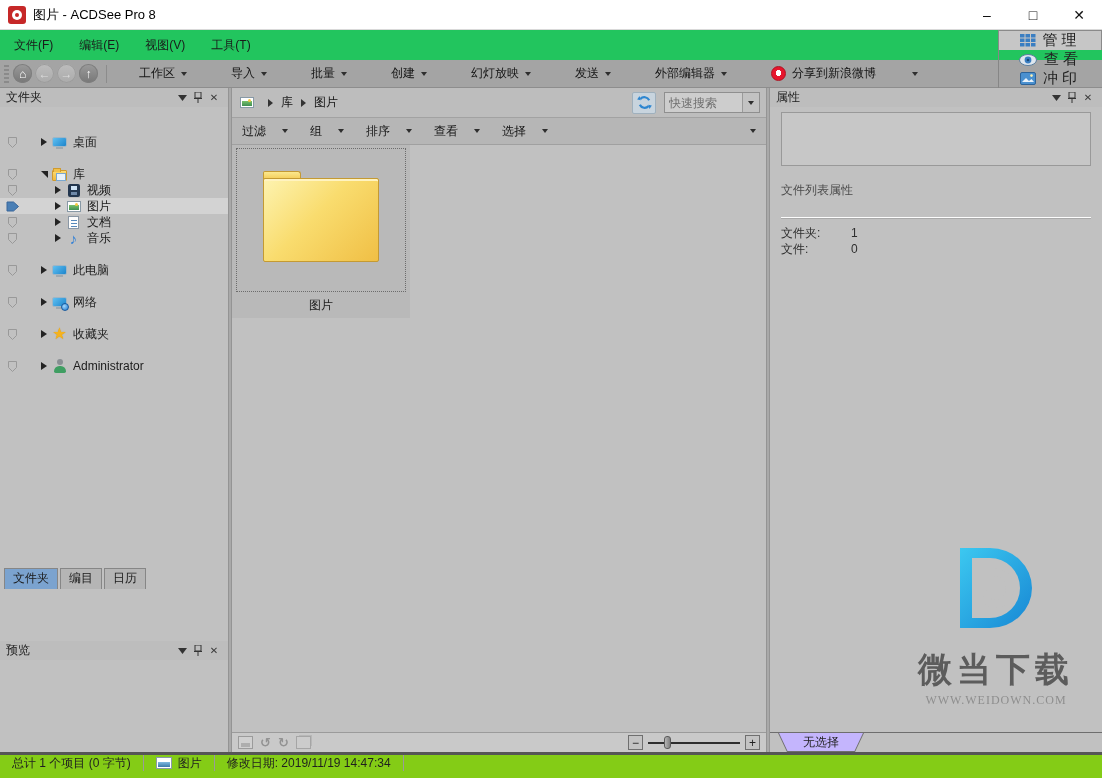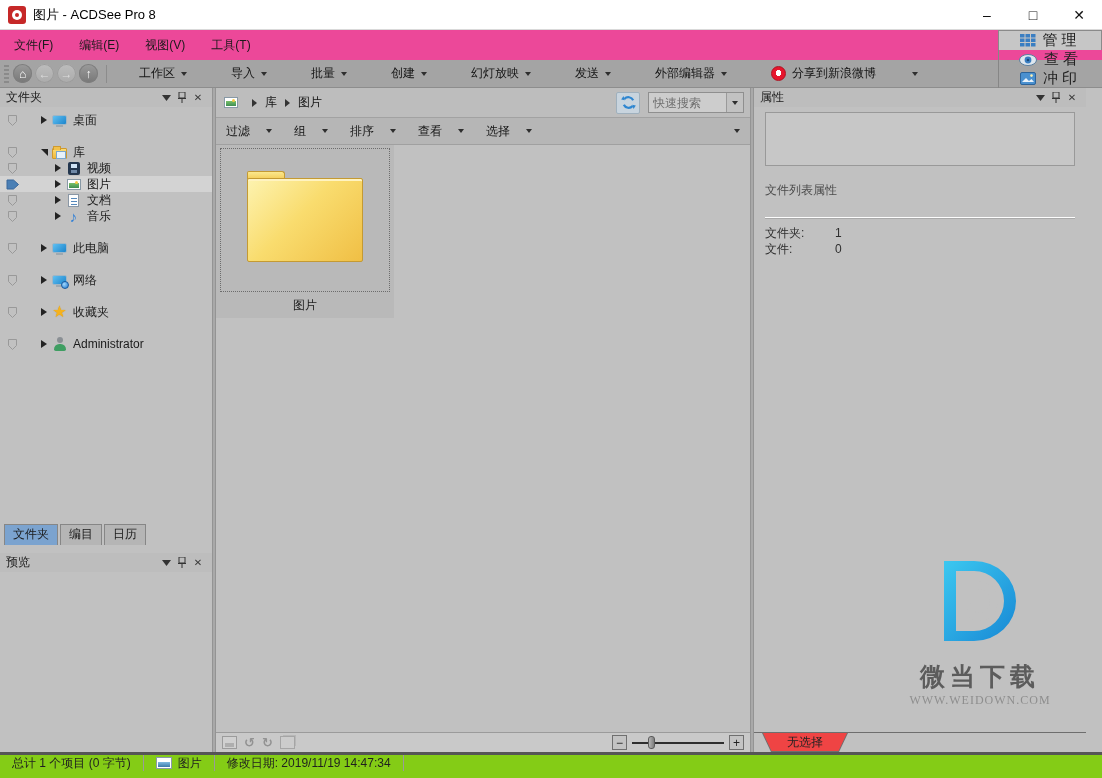--- a/index.html
+++ b/index.html
@@ -9,21 +9,21 @@
   
   .titlebar { height:30px; background:#ffffff; display:flex; align-items:center; padding:0 0 0 8px; border-bottom:1px solid #d9d9d9; }
   .appicon { width:18px; height:18px; background:#c62828; border-radius:3px; position:relative; margin-right:7px; flex:none; }
   .appicon::before { content:""; position:absolute; left:4px; top:4px; width:10px; height:10px; border-radius:50%; background:#fff; }
   .appicon::after { content:""; position:absolute; left:7px; top:7px; width:4px; height:4px; border-radius:50%; background:#c62828; }
   .title-text { font-size:13px; color:#000; }
   .win-controls { margin-left:auto; display:flex; height:100%; }
   .win-btn { width:46px; height:100%; display:flex; align-items:center; justify-content:center; font-size:14px; color:#111; cursor:default; }
 
   
-  .menubar { height:30px; background:#ec4899; display:flex; align-items:stretch; }
+  .menubar { height:30px; background:#22c55e; display:flex; align-items:stretch; }
   .menus { display:flex; align-items:center; padding-left:14px; gap:26px; }
   .menu-item { color:#1a1a1a; }
   .mode-tabs { margin-left:auto; display:flex; height:100%;flex-direction:column; }
   .mode-tab { width:104px; display:flex; align-items:center; justify-content:center; gap:7px; border-left:1px solid #868686; font-size:15px; color:#222; letter-spacing:4px;}
   .mode-tab.active { background:#c6c6c6; border:1px solid #8a8a8a; border-bottom:none; }
   .mt-ic { flex:none; letter-spacing:0; }
 
   
   .toolbar { height:28px; background:#a4a4a4; border-bottom:1px solid #8d8d8d; display:flex; align-items:center; padding-left:4px; }
   .grip { width:5px; height:18px; margin-right:4px; background:repeating-linear-gradient(#8a8a8a 0 2px, transparent 2px 4px); }
@@ -42,21 +42,21 @@
   .main { display:flex; height:664px; }
   .vsplit { width:4px; background:#a9a9a9; border-left:1px solid #949494; border-right:1px solid #949494; }
 
   
   .phead { height:19px; display:flex; align-items:center; padding:0 6px; color:#1c1c1c; background:#bdbdbd; }
   .phead .ptitle { flex:1; }
   .phead-ic { width:16px; text-align:center; color:#3a3a3a; font-size:10px; }
   .pin-svg, .x-svg, .chev-svg { display:block; margin:0 auto; }
 
   
-  .left { width:212px; background:#c1c1c1; display:flex; flex-direction:column; }
+  .left { width:228px; background:#c1c1c1; display:flex; flex-direction:column;gap:22px; }
   .tree { height:419px; padding-top:5px; position:relative; }
   .trow { height:16px; display:flex; align-items:center; margin-bottom:0; position:relative; }
   .trow.sel { background:#d3d3d3; }
   .gap { height:16px; }
   .shield { width:13px; height:13px; margin:0 6px 0 6px; flex:none; }
   .exp { width:14px; flex:none; display:flex; justify-content:center; }
   .exp .col { width:0; height:0; border-left:6px solid #232323; border-top:4px solid transparent; border-bottom:4px solid transparent; }
   .exp .open { width:0; height:0; border-top:7px solid #232323; border-left:7px solid transparent; }
   .ind0 { margin-left:12px; } .ind1 { margin-left:26px; }
   .ticon { width:17px; height:16px; flex:none; margin-right:5px; position:relative; display:flex; align-items:center; justify-content:center; }
@@ -127,26 +127,26 @@
   .zthumb { position:absolute; left:16px; top:0; width:7px; height:13px; border-radius:3px; background:linear-gradient(90deg,#b5b5b5,#7e7e7e); border:1px solid #5a5a5a; }
 
   
   .right { width:332px; background:#c1c1c1; display:flex; flex-direction:column; position:relative; }
   .propbox { margin:5px 11px 0 11px; height:54px; background:#c7c7c7; border:1px solid #999; }
   .sec-title { margin:16px 11px 0 11px; color:#4c4c4c; padding-bottom:18px; border-bottom:1px solid #fdfdfd; box-shadow:0 1px 0 #a9a9a9; }
   .prop-rows { margin:7px 11px 0 11px; }
   .prow { display:flex; height:16px; align-items:center; color:#2e2e2e; }
   .prow .pl { width:70px; }
   .watermark { position:absolute; right:26px; bottom:44px; width:160px; text-align:center; }
-  .wm-title { font-size:25px; font-weight:bold; color:#5c5c5c; letter-spacing:5px; margin-top:10px; }
+  .wm-title { font-size:34px; font-weight:bold; color:#5c5c5c; letter-spacing:5px; margin-top:10px; }
   .wm-url { font-size:12px; color:#8e8e8e; letter-spacing:1px; font-family:"Liberation Serif","DejaVu Serif",serif; }
   .nosel-row { margin-top:auto; height:20px; position:relative; border-top:1px solid #6e6e6e; }
   .nosel-tab { position:absolute; left:8px; top:0; width:86px; height:19px; }
   .nosel-tab .outer { position:absolute; inset:0; background:#6e6e6e; clip-path:polygon(0 0,100% 0,calc(100% - 9px) 100%,9px 100%); }
-  .nosel-tab .inner { position:absolute; inset:0 1px 1px 1px; background:#ef4444; clip-path:polygon(0 0,100% 0,calc(100% - 8.5px) 100%,8.5px 100%); display:flex; align-items:center; justify-content:center; color:#222; }
+  .nosel-tab .inner { position:absolute; inset:0 1px 1px 1px; background:#c4b5fd; clip-path:polygon(0 0,100% 0,calc(100% - 8.5px) 100%,8.5px 100%); display:flex; align-items:center; justify-content:center; color:#222; }
 
   
   .statusbar { height:26px; background:#84cc16; border-top:3px solid #555; display:flex; align-items:flex-start; color:#1f1f1f; }
   .sb-sec { display:flex; align-items:center; padding:0 12px; height:16px; border-right:1px solid #9a9a9a; gap:6px; }
   .sb-sec:last-child { border-right:1px solid #9a9a9a; }
   .sb-pic { width:16px; height:12px; background:#fff; border:1px solid #8a9aa8; position:relative; }
   .sb-pic::before { content:""; position:absolute; left:1px; right:1px; bottom:1px; height:5px; background:linear-gradient(#7fb9e0,#3a79a8); }
 </style>
 </head>
 <body>

